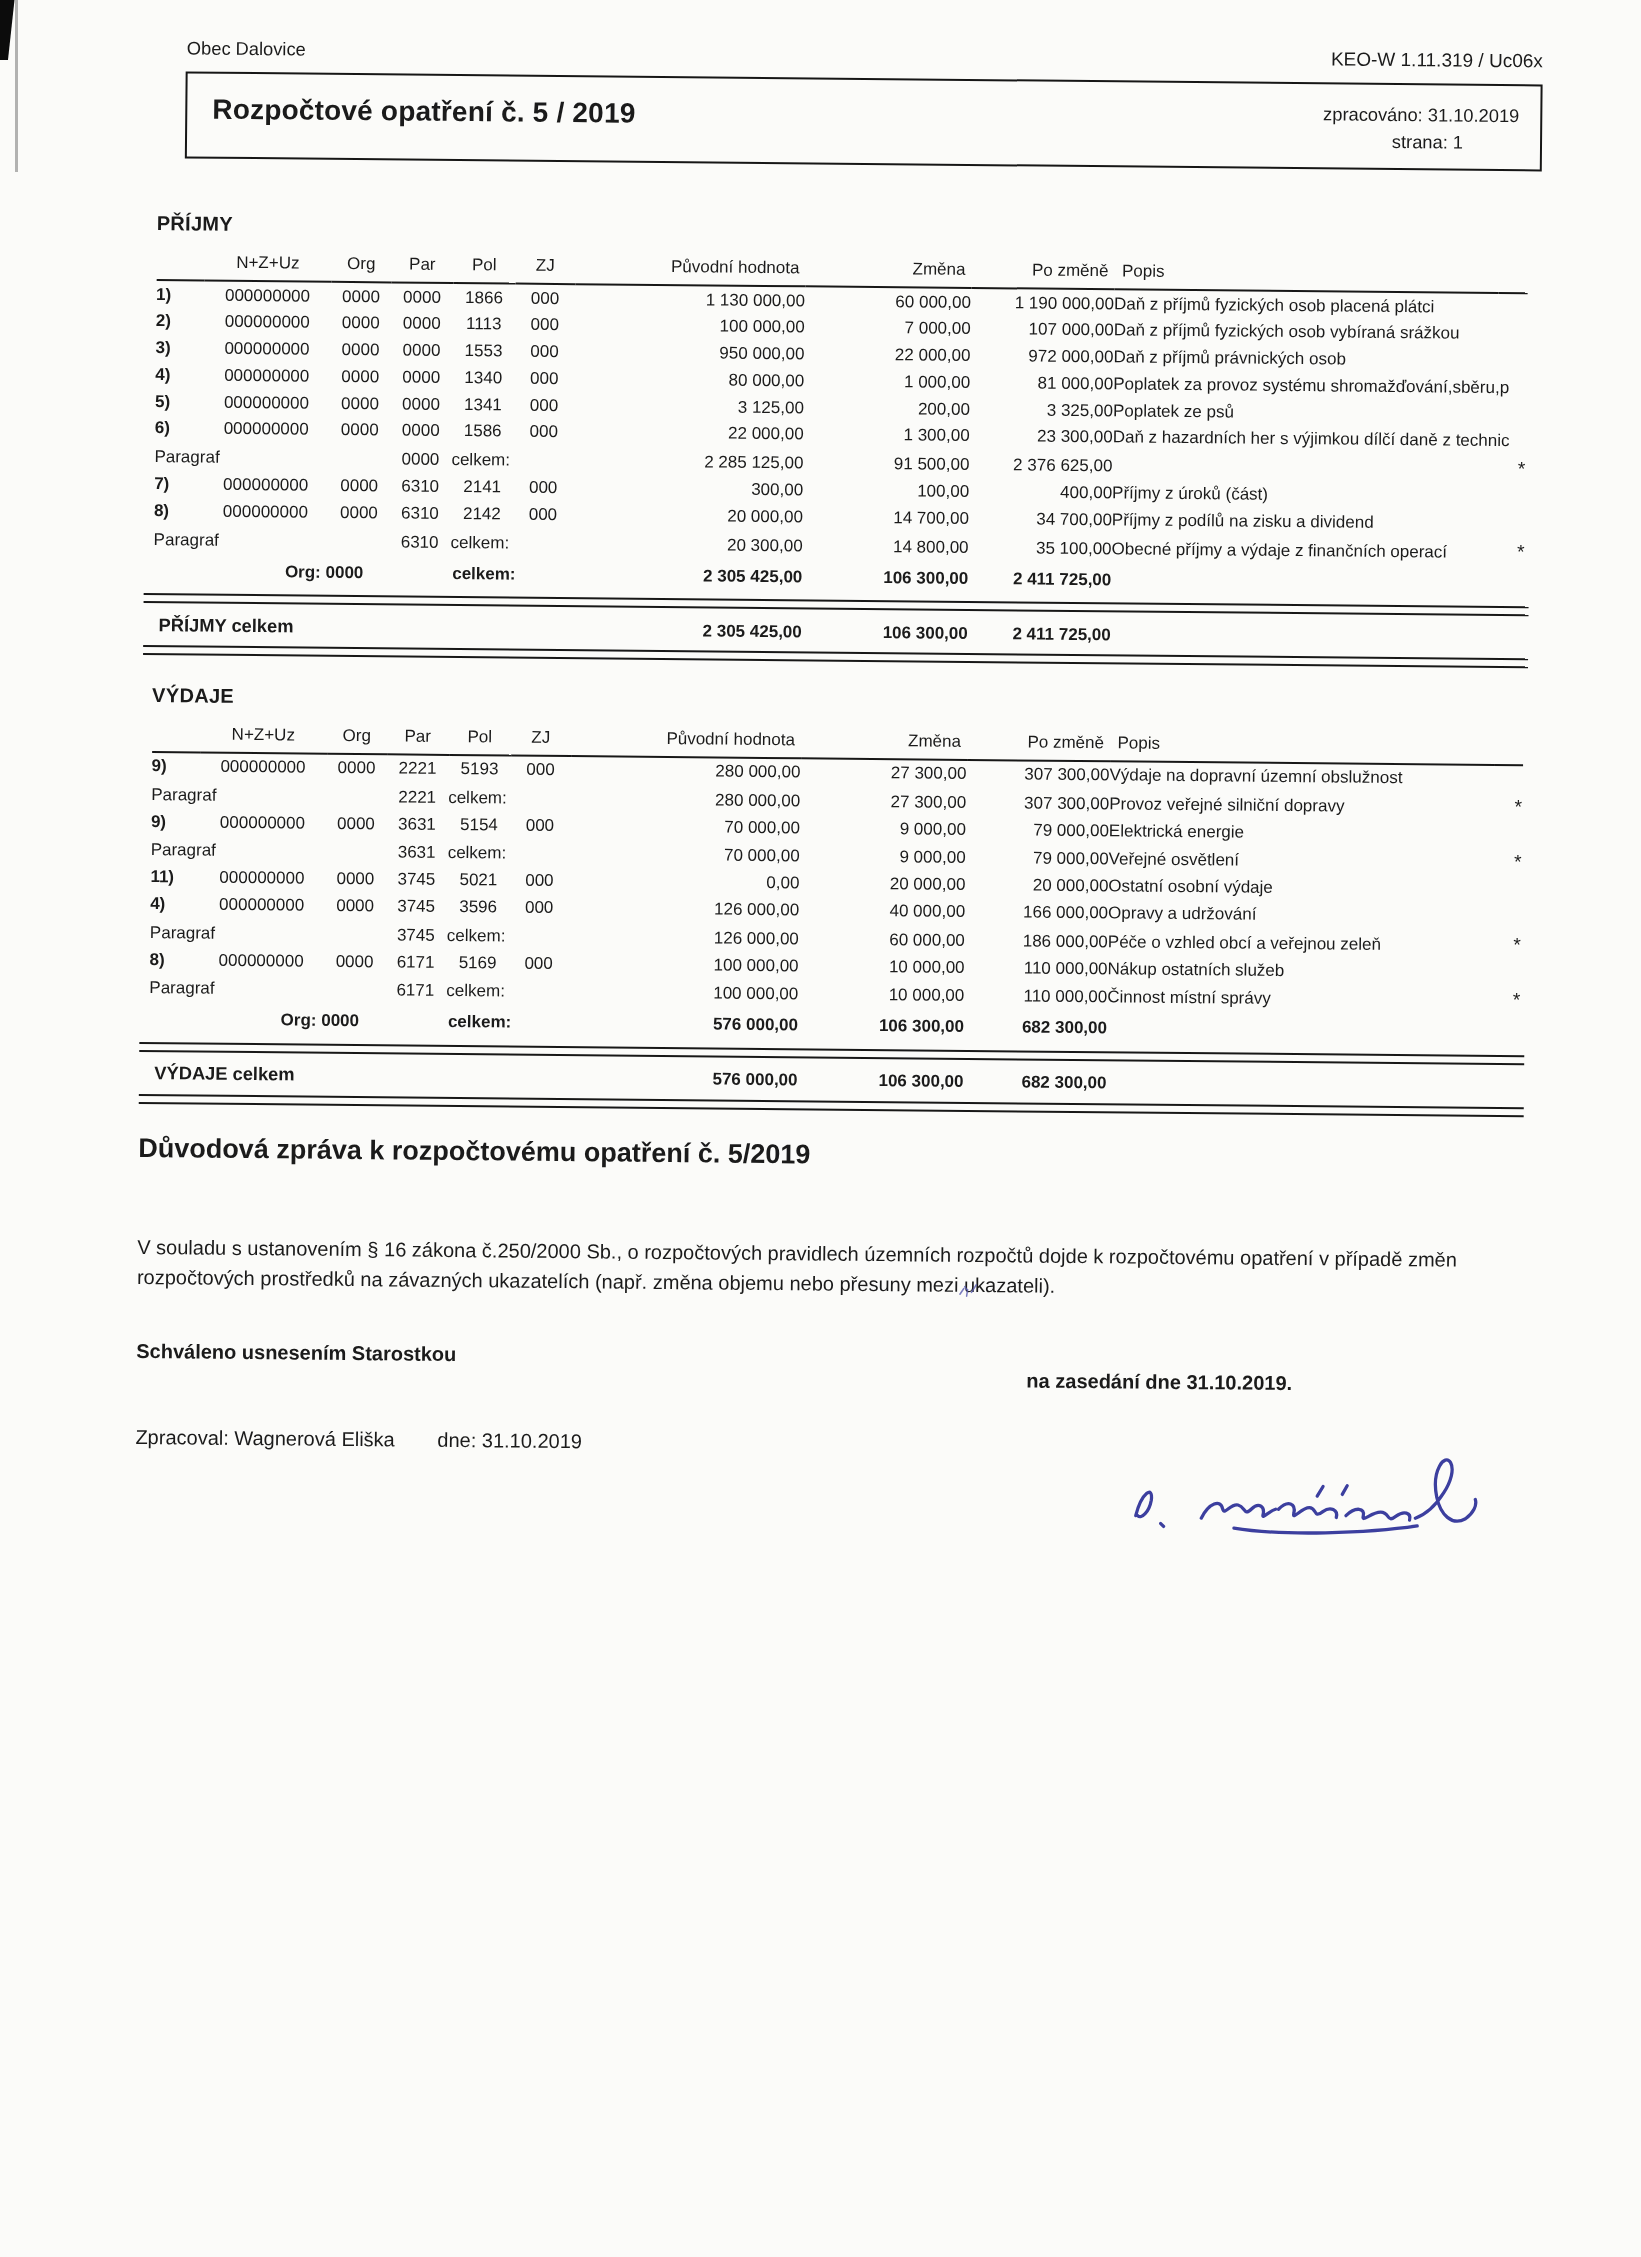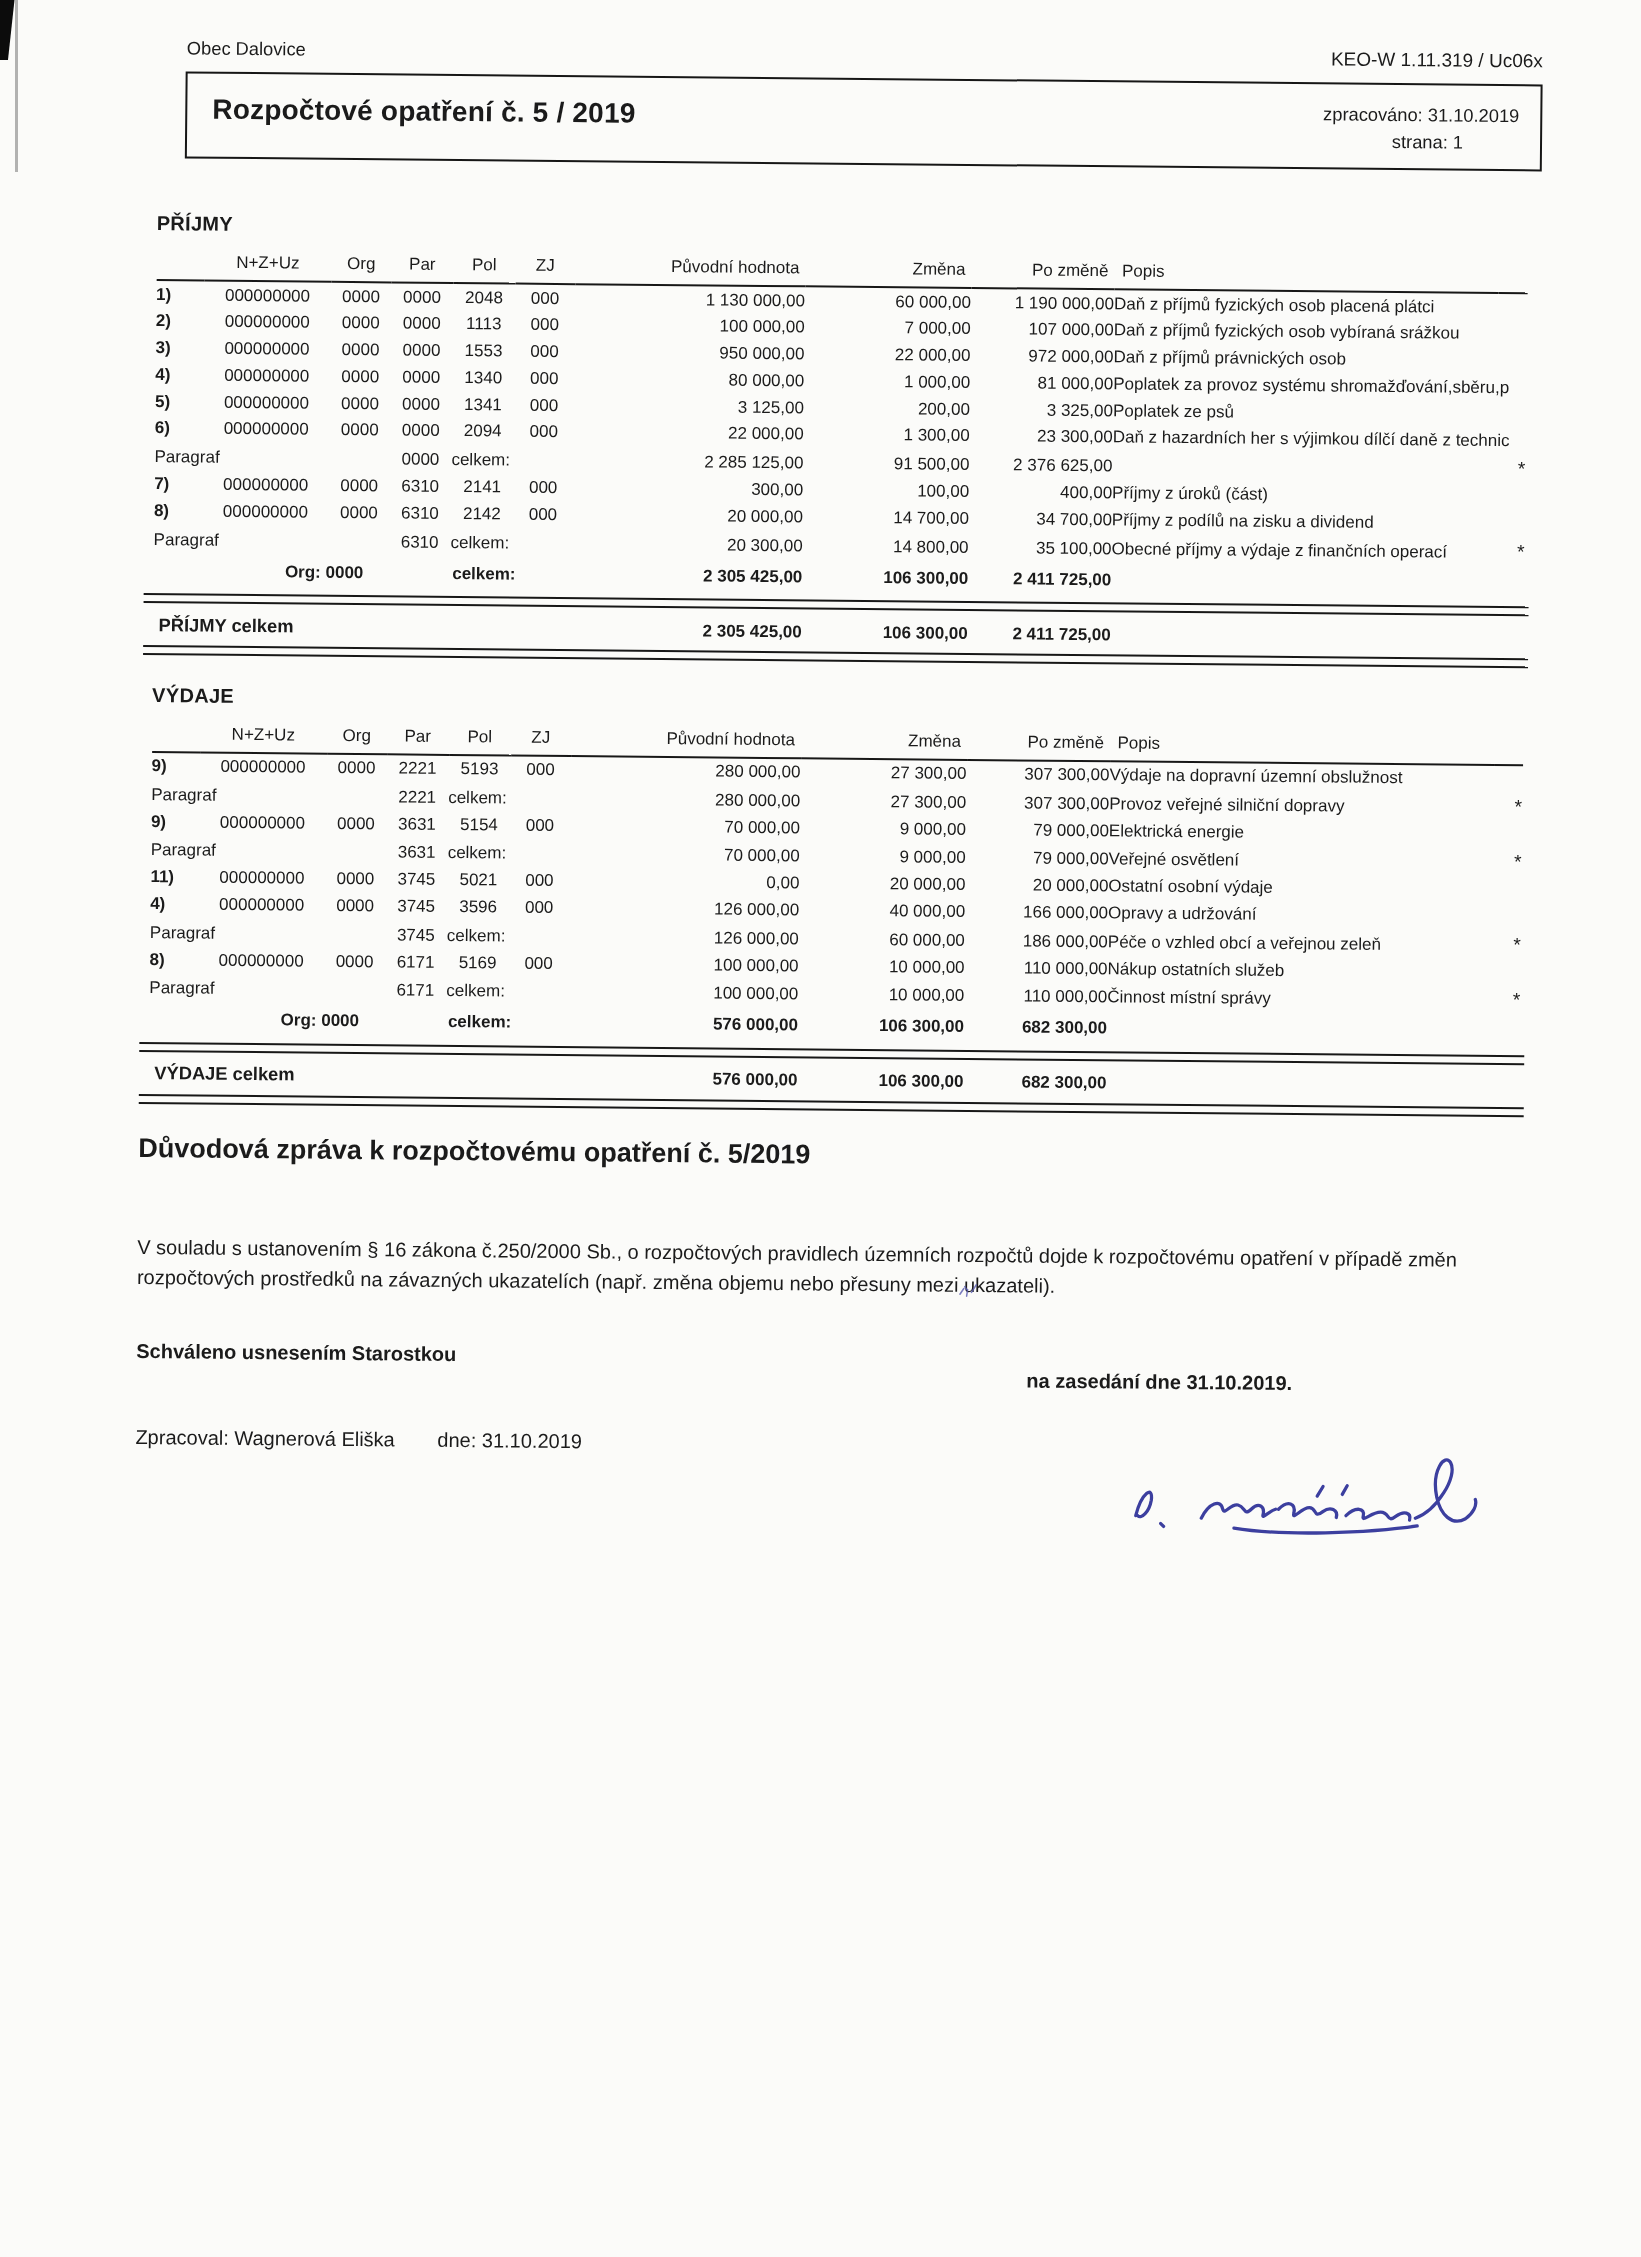--- a/index.html
+++ b/index.html
@@ -116,21 +116,21 @@
         <td class="h-r">Změna</td>
         <td class="h-r">Po změně</td>
         <td class="h-l">Popis</td>
         <td></td>
       </tr>
     <tr class="t-item">
           <td class="num">1)</td>
           <td class="cc">000000000</td>
           <td class="cc">0000</td>
           <td class="cc">0000</td>
-          <td class="cc">2048</td>
+          <td class="cc">1866</td>
           <td class="cc">000</td>
           <td class="amt">1 130 000,00</td>
           <td class="amt">60 000,00</td>
           <td class="amt">1 190 000,00</td>
           <td class="pop">Daň z příjmů fyzických osob placená plátci</td>
           <td class="star"></td>
         </tr>
         <tr class="t-item">
           <td class="num">2)</td>
           <td class="cc">000000000</td>
@@ -181,21 +181,21 @@
           <td class="amt">200,00</td>
           <td class="amt">3 325,00</td>
           <td class="pop">Poplatek ze psů</td>
           <td class="star"></td>
         </tr>
         <tr class="t-item">
           <td class="num">6)</td>
           <td class="cc">000000000</td>
           <td class="cc">0000</td>
           <td class="cc">0000</td>
-          <td class="cc">2094</td>
+          <td class="cc">1586</td>
           <td class="cc">000</td>
           <td class="amt">22 000,00</td>
           <td class="amt">1 300,00</td>
           <td class="amt">23 300,00</td>
           <td class="pop">Daň z hazardních her s výjimkou dílčí daně z technic</td>
           <td class="star"></td>
         </tr>
         <tr class="t-paragraf">
           <td class="rlab" colspan="3">Paragraf</td>
           <td class="cc">0000</td>

